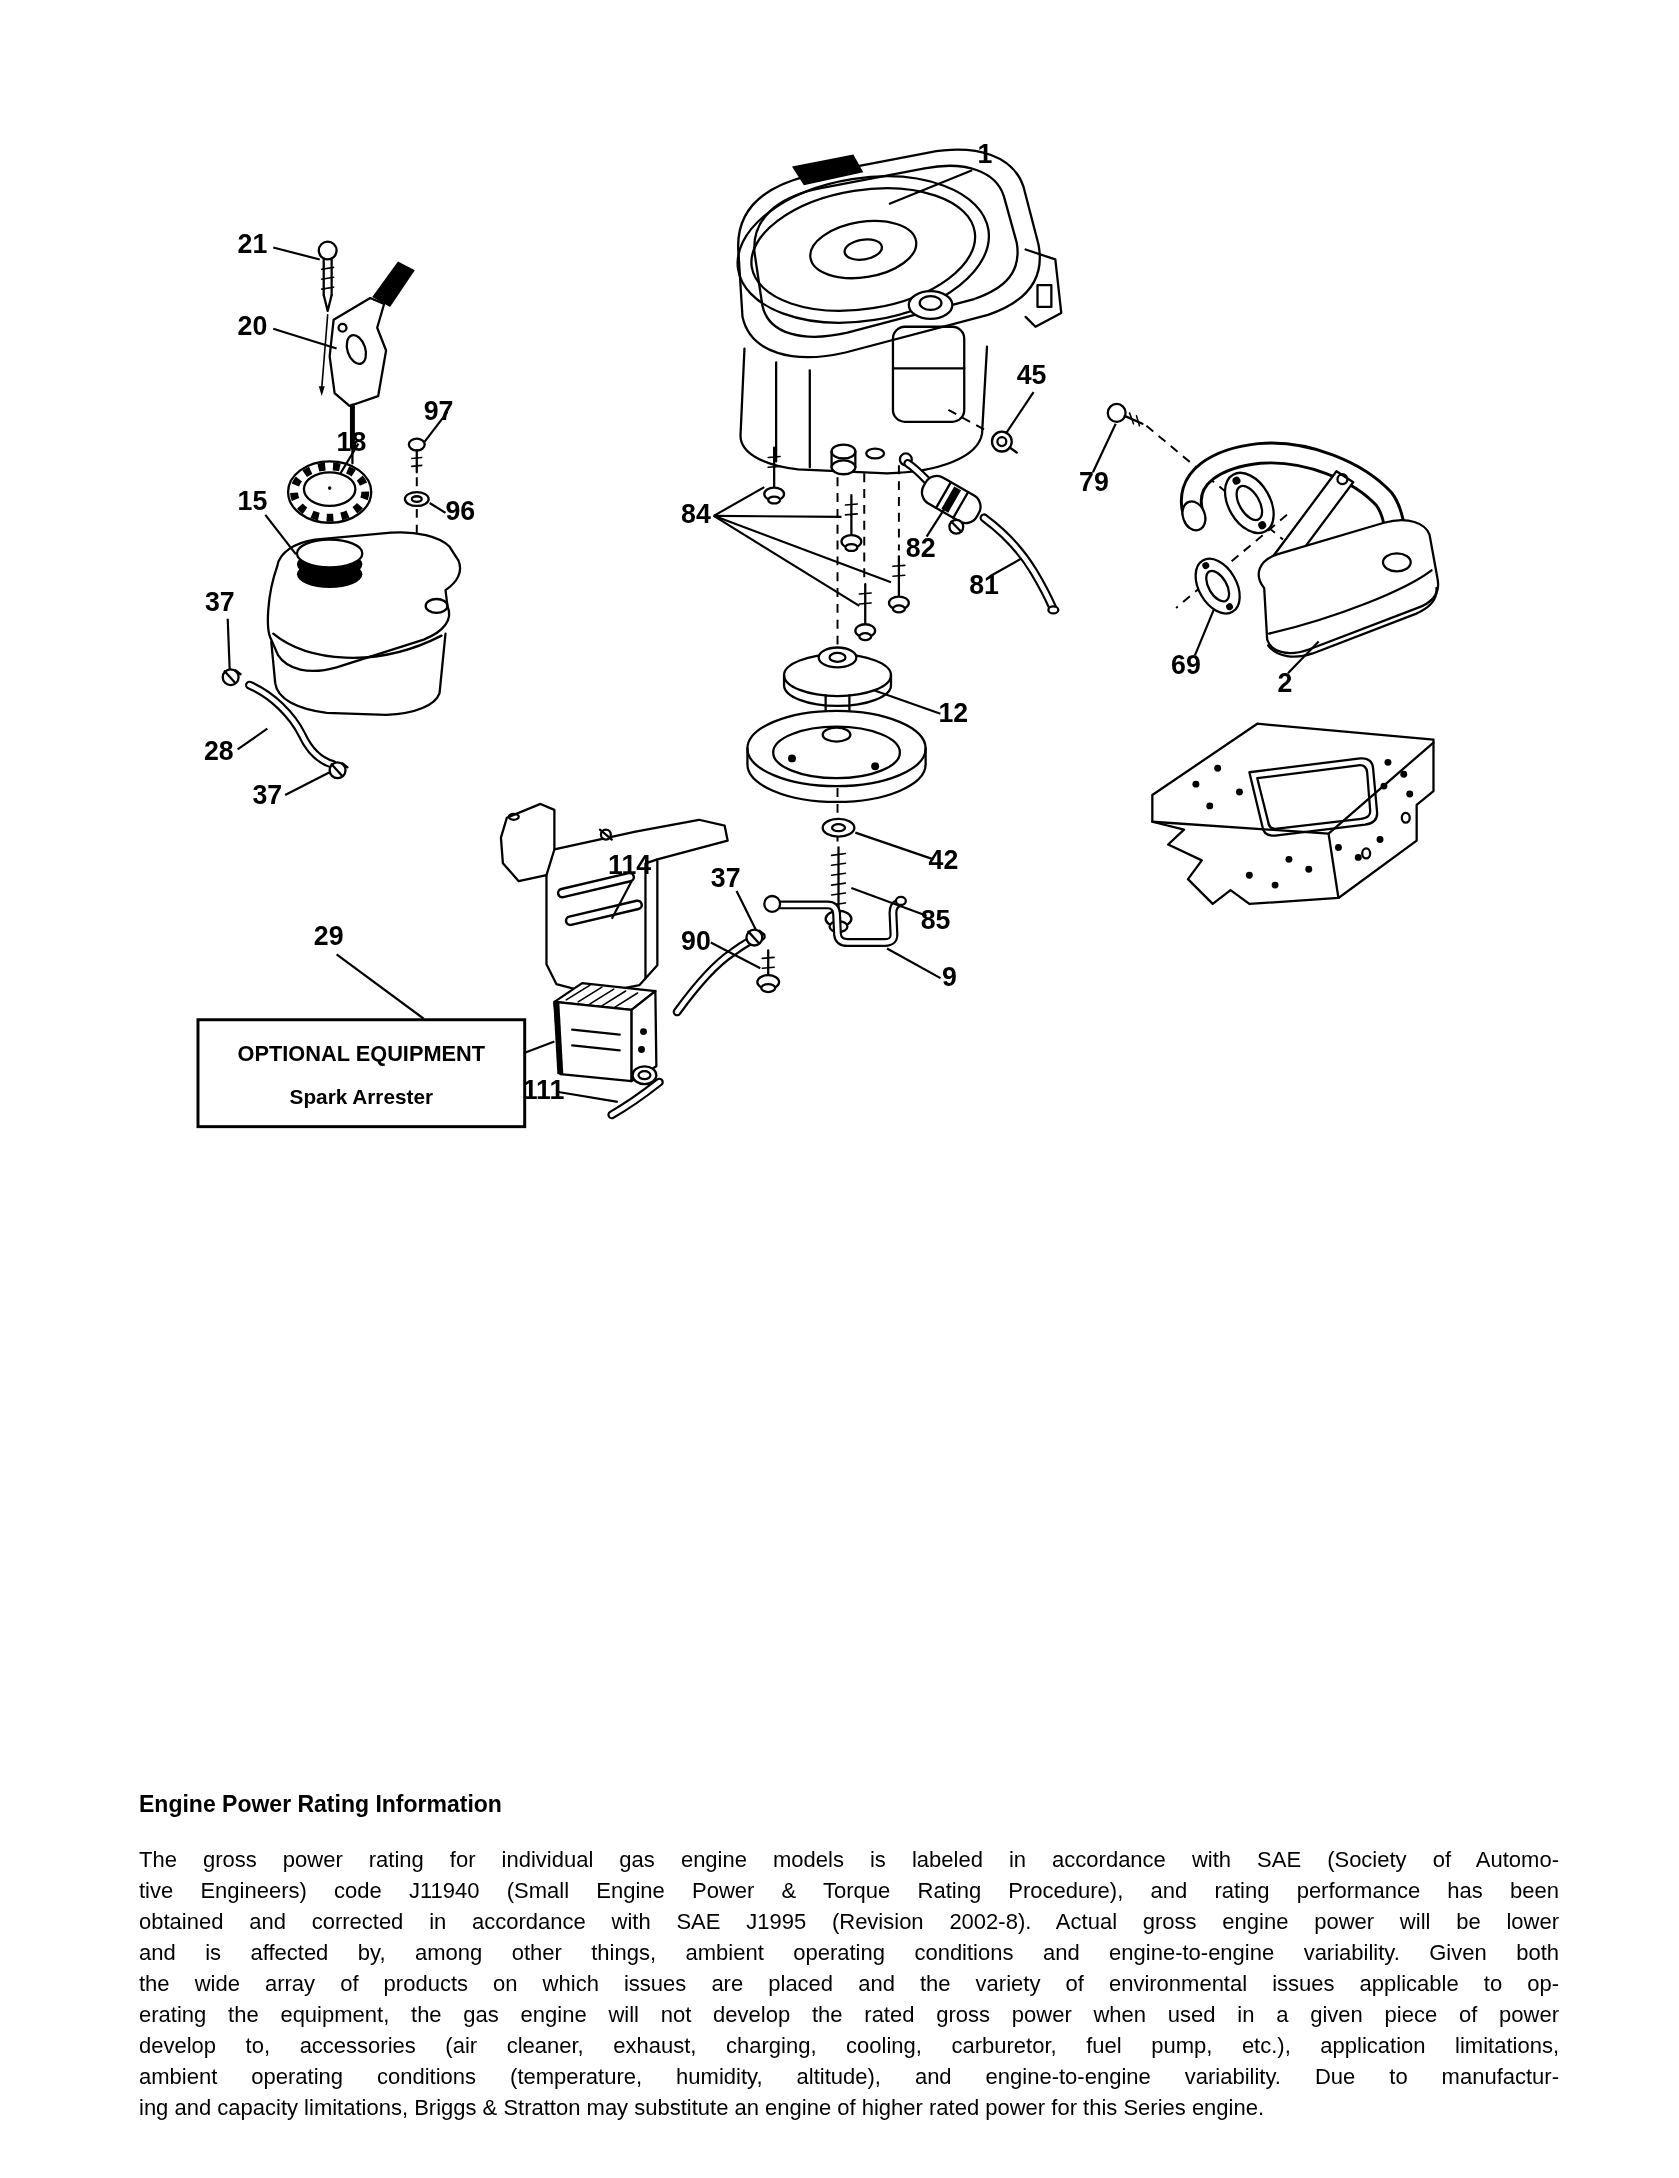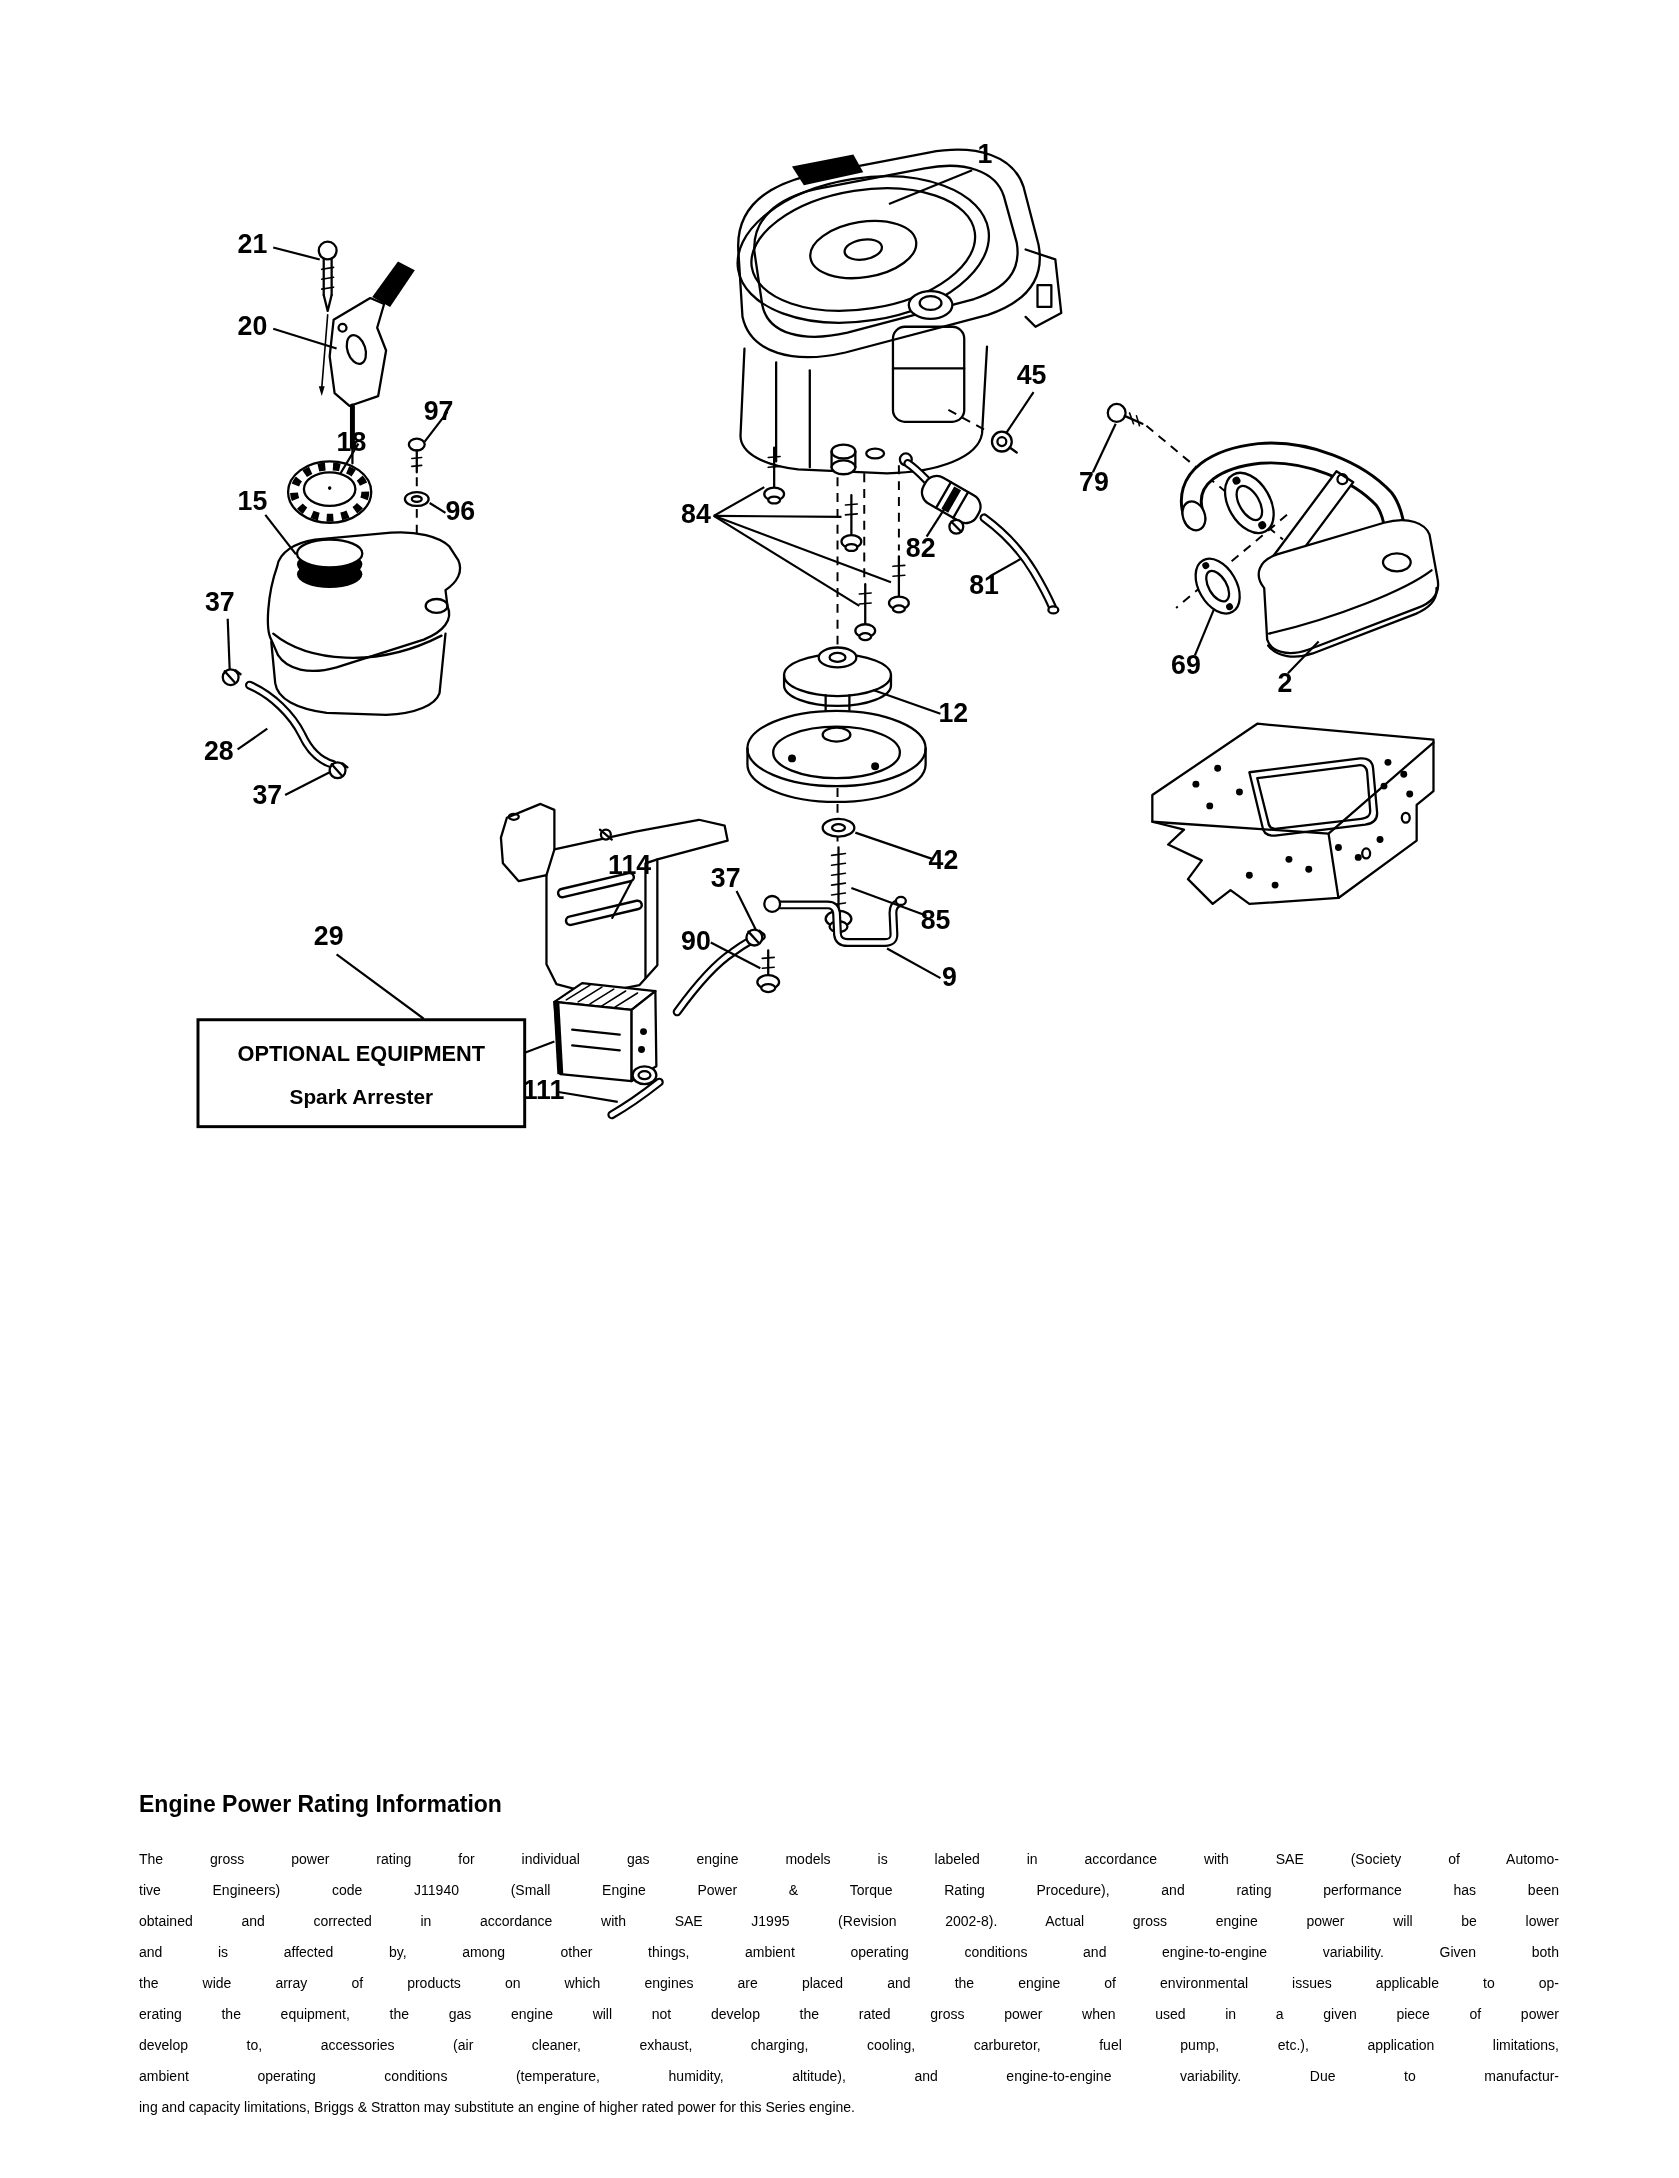--- a/index.html
+++ b/index.html
@@ -15,21 +15,21 @@
   svg .leader{stroke:#000;stroke-width:2.2;fill:none;}
   svg .hoseO{stroke:#000;stroke-width:9;fill:none;stroke-linecap:round;}
   svg .hoseI{stroke:#fff;stroke-width:4.6;fill:none;stroke-linecap:round;}
   svg .pipeO{stroke:#000;stroke-width:23;fill:none;stroke-linecap:round;}
   svg .pipeI{stroke:#fff;stroke-width:17;fill:none;stroke-linecap:round;}
   svg text.callout{font:bold 27px "Liberation Sans", sans-serif;fill:#000;}
   svg text.boxtitle{font:bold 22px "Liberation Sans", sans-serif;fill:#000;}
   svg text.boxsub{font:bold 21px "Liberation Sans", sans-serif;fill:#000;}
   .info{position:absolute;left:139px;top:1791px;width:1420px;}
   .info h3{margin:0 0 26px 0;font-size:23px;font-weight:bold;}
-  .bline{font-size:14px;line-height:31px;height:31px;text-align:justify;text-align-last:justify;
+  .bline{font-size:22px;line-height:31px;height:31px;text-align:justify;text-align-last:justify;
          white-space:normal;overflow:hidden;}
   .bline.last{text-align-last:left;}
 </style>
 </head>
 <body>
 
 <div class="page">
 
 <svg width="1679" height="1198" viewBox="0 0 1696 1210">
 
@@ -404,21 +404,21 @@
   </g>
 
 </svg>
 
 <div class="info">
   <h3>Engine Power Rating Information</h3>
   <div class="bline">The gross power rating for individual gas engine models is labeled in accordance with SAE (Society of Automo-</div>
   <div class="bline">tive Engineers) code J11940 (Small Engine Power &amp; Torque Rating Procedure), and rating performance has been</div>
   <div class="bline">obtained and corrected in accordance with SAE J1995 (Revision 2002-8).  Actual gross engine power will be lower</div>
   <div class="bline">and is affected by, among other things, ambient operating conditions and engine-to-engine variability.  Given both</div>
-  <div class="bline">the wide array of products on which engines are placed and the engine of environmental issues applicable to op-</div>
+  <div class="bline">the wide array of products on which issues are placed and the variety of environmental issues applicable to op-</div>
   <div class="bline">erating the equipment, the gas engine will not develop the rated gross power when used in a given piece of power</div>
   <div class="bline">develop to, accessories (air cleaner, exhaust, charging, cooling, carburetor, fuel pump, etc.), application limitations,</div>
   <div class="bline">ambient operating conditions (temperature, humidity, altitude), and engine-to-engine variability.  Due to manufactur-</div>
   <div class="bline last">ing and capacity limitations, Briggs &amp; Stratton may substitute an engine of higher rated power for this Series engine.</div>
 </div>
 
 </div>
 
 
 </body></html>

